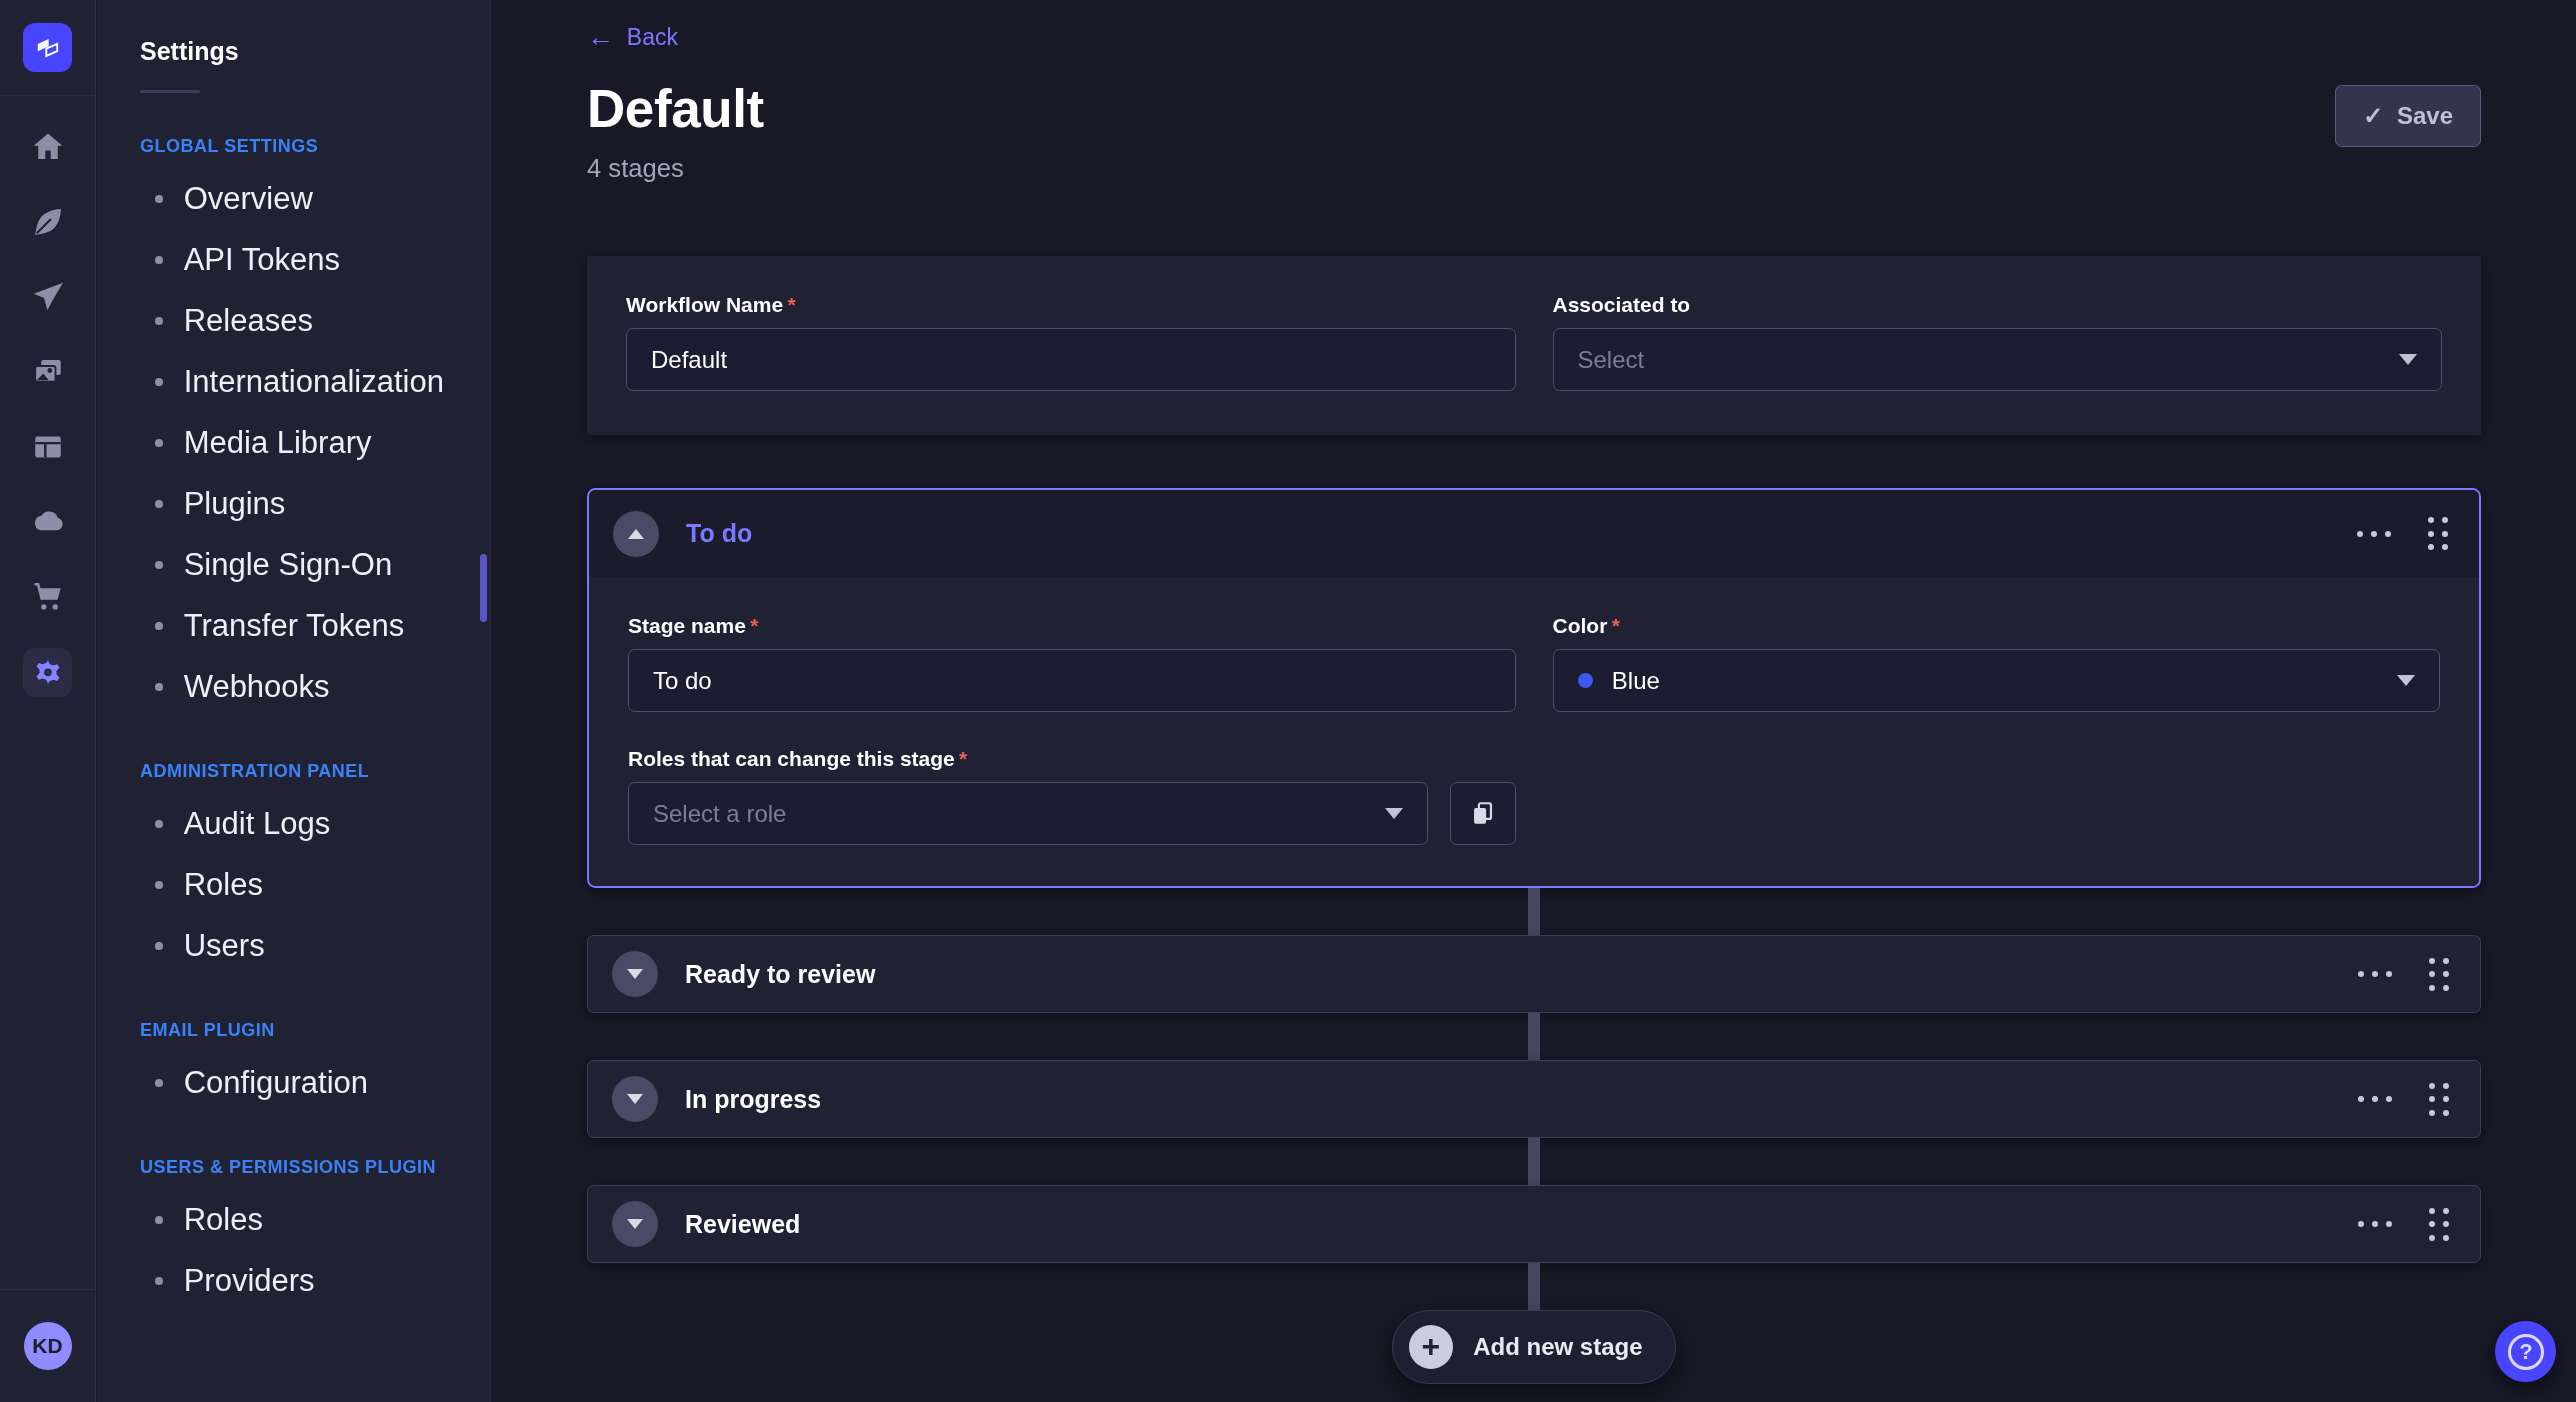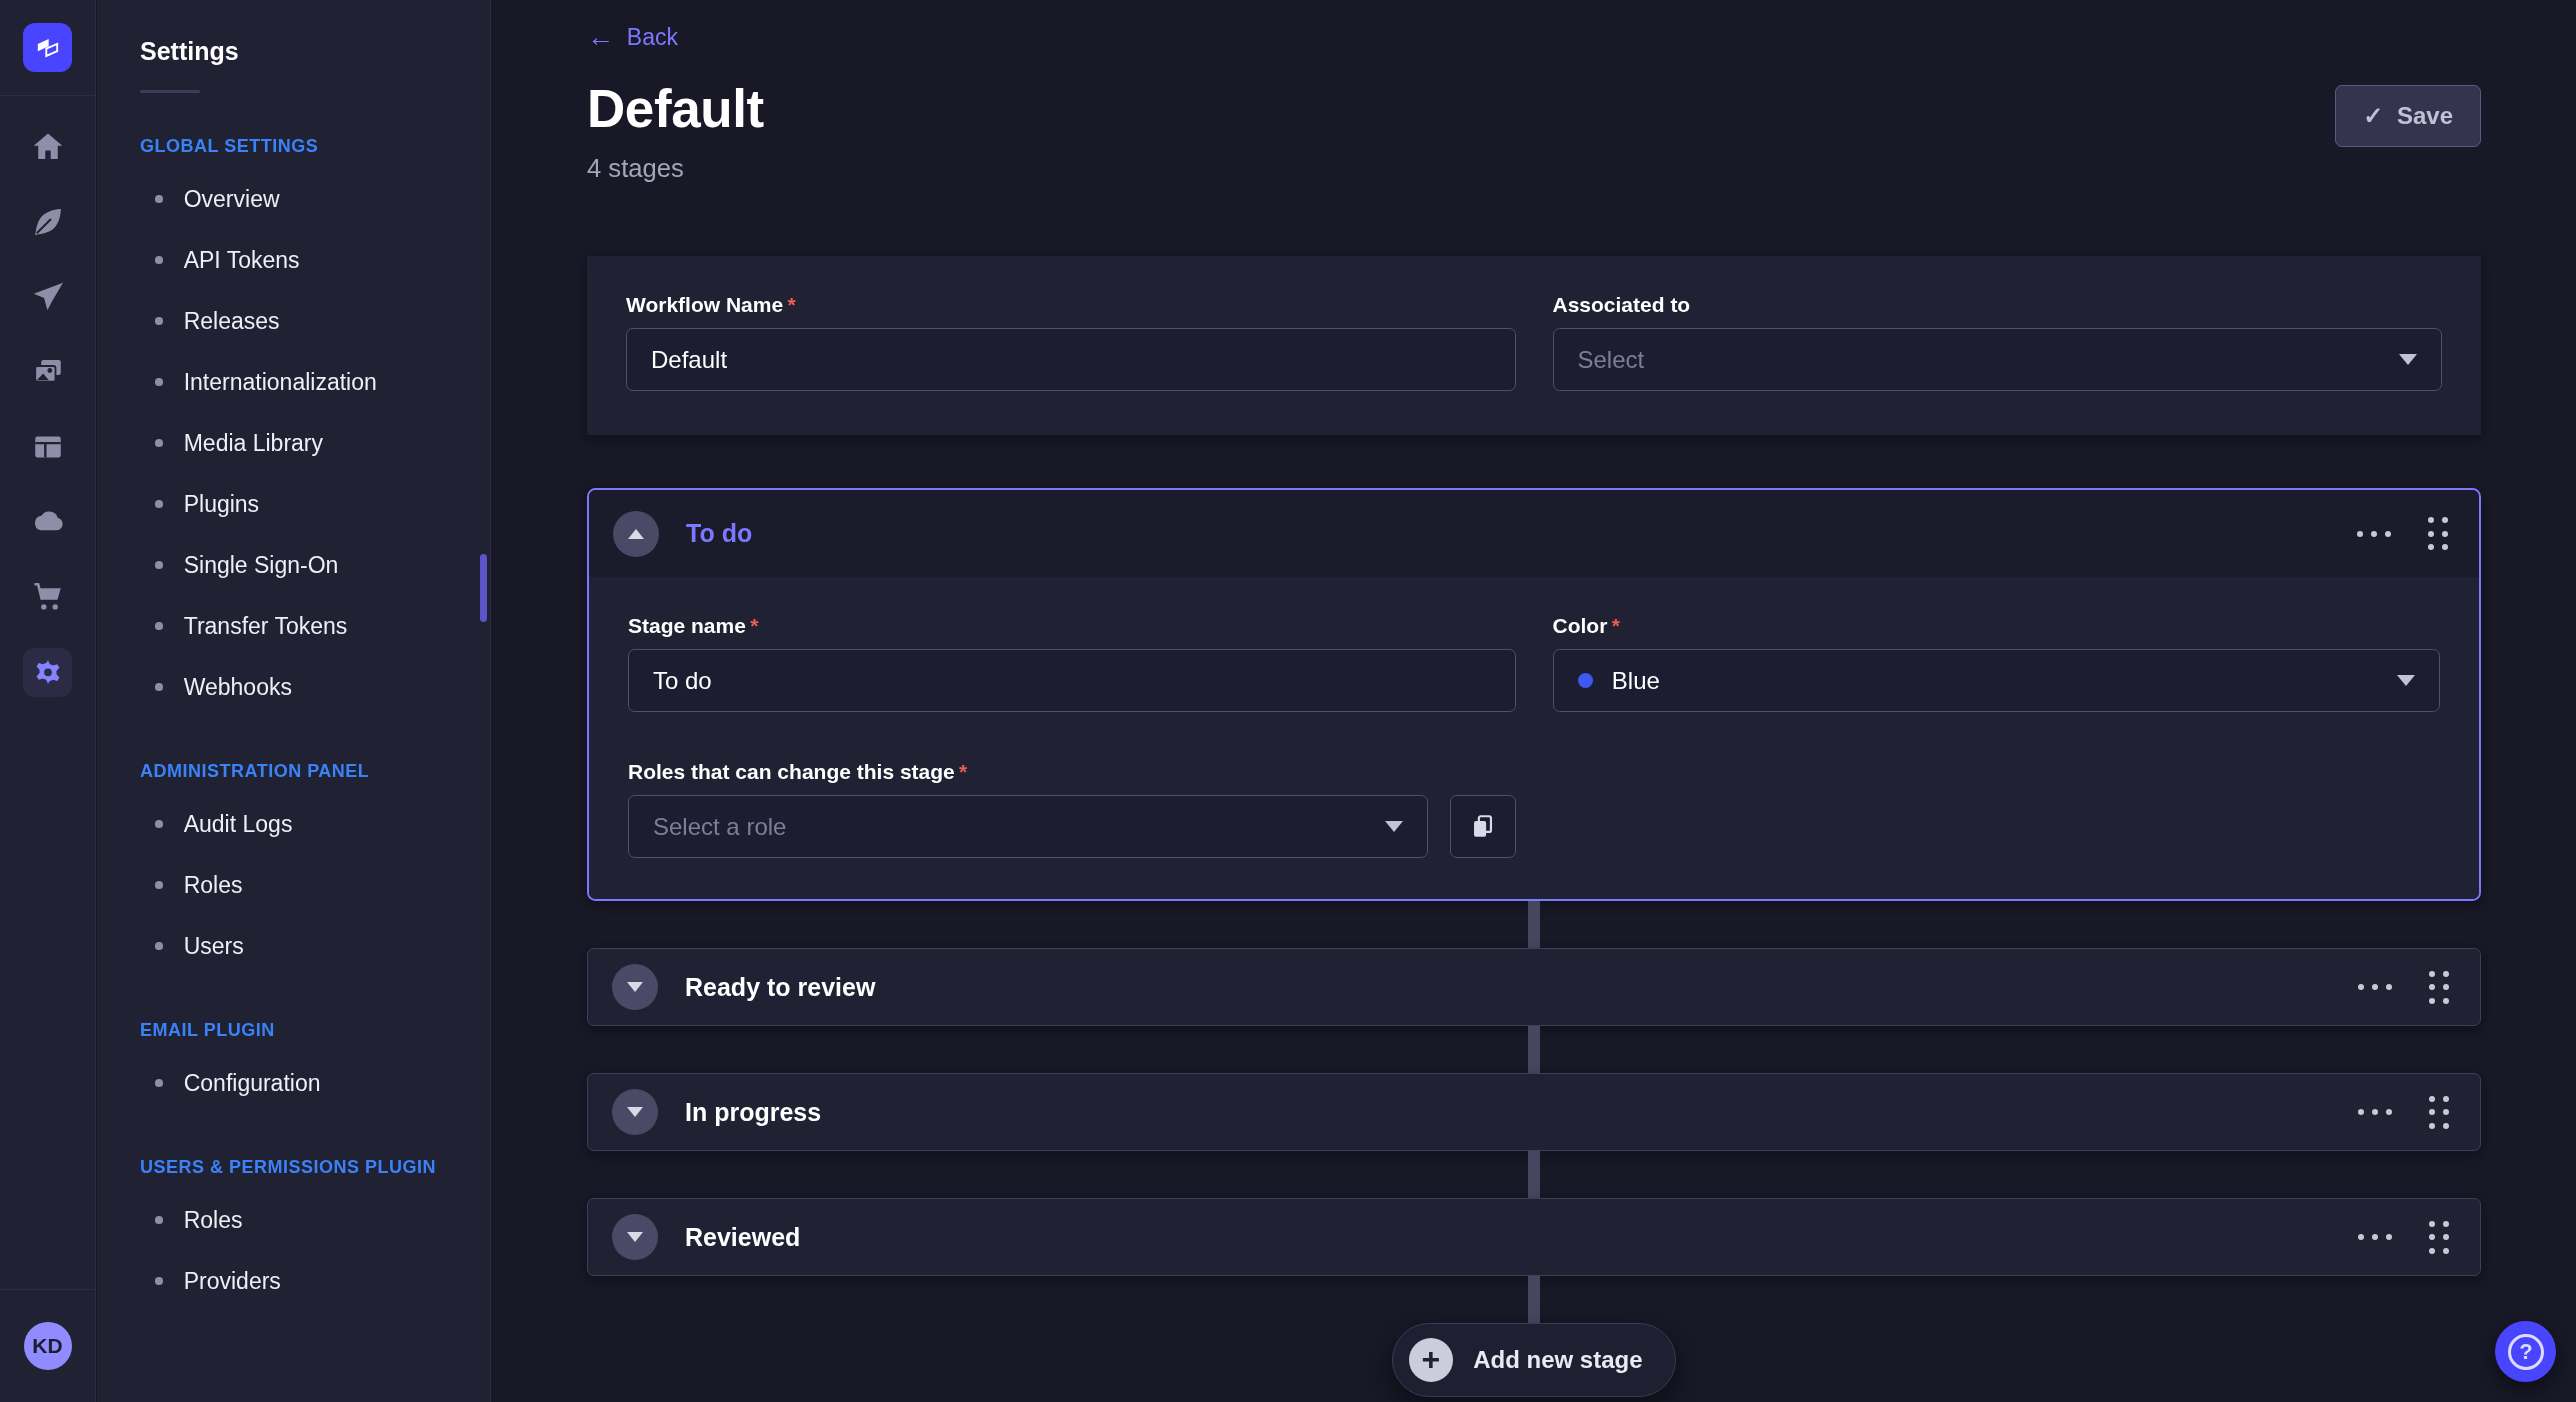--- a/index.html
+++ b/index.html
@@ -29,21 +29,21 @@
   .avatar { width: 48px; height: 48px; border-radius: 50%; background: #908cff; color: #1d1d31;
             font-size: 21px; font-weight: 700; display: flex; align-items: center; justify-content: center; cursor: pointer; }
 
   
   .subnav { position: absolute; left: 97px; top: 0; bottom: 0; width: 394px;
             background: #212134; border-right: 0.9px solid #2c2c45; overflow: hidden; }
   .subnav-title { font-size: 25px; font-weight: 700; color: #ffffff; margin: 37px 0 0 43px; }
   .subnav-rule { width: 60px; height: 2.6px; border-radius: 1.7px; background: #3c3c5a; margin: 24px 0 0 43px; }
   .section-label { font-size: 18px; font-weight: 700; letter-spacing: 0.5px; color: #3b82f6; margin: 43px 0 0 43px; }
   .navlist { list-style: none; margin-top: 12px; }
-  .navlist li { height: 61px; display: flex; align-items: center; padding-left: 58px; font-size: 23px;
+  .navlist li { height: 61px; display: flex; align-items: center; padding-left: 58px; font-size: 31px;
                 color: #eef0f6; cursor: pointer; }
   .bullet { width: 7.7px; height: 7.7px; border-radius: 50%; background: #8e8ea9; margin-right: 21px; flex: none; }
   .navlist li.active { color: #7b79ff; }
   .navlist li.active .bullet { background: #7b79ff; }
   .scroll-thumb { position: absolute; right: 2.6px; top: 554px; width: 7.7px; height: 68px;
                   border-radius: 4.3px; background: #5a55c9; }
 
   
   .main { position: absolute; left: 492px; top: 0; right: 0; bottom: 0; padding: 24px 95px 0 95px; }
   .back-link { display: inline-flex; align-items: center; gap: 12.8px; color: #7b79ff;
@@ -84,21 +84,21 @@
               border-top: 10.2px solid #d9d9e8; }
   .stage-title { margin-left: 27px; font-size: 25px; font-weight: 700; color: #ffffff; }
   .stage-header .stage-title.accent { color: #7b79ff; }
   .stage-actions { margin-left: auto; display: flex; align-items: center; gap: 37px; }
   .dots-h { display: flex; gap: 7.7px; cursor: pointer; }
   .dots-h i { width: 6px; height: 6px; border-radius: 50%; background: #c8c8d8; }
   .drag { display: grid; grid-template-columns: repeat(2, 6px); grid-auto-rows: 6px; gap: 7.7px 8.5px; cursor: grab; }
   .drag i { border-radius: 50%; background: #c8c8d8; }
 
   .stage-body { padding: 37px 39px 41px; background: #212134;
-                display: grid; grid-template-columns: 1fr 1fr; gap: 48px 37px; }
+                display: grid; grid-template-columns: 1fr 1fr; gap: 35px 37px; }
   .roles-field { grid-column: 1; }
   .roles-row { display: flex; align-items: center; gap: 22px; }
   .roles-row .select { flex: 1; }
   .copy-btn { width: 66px; height: 63px; margin-top: 11px; border: 1.7px solid #50506d; border-radius: 6.8px;
               background: #1d1d31; display: flex; align-items: center; justify-content: center; cursor: pointer; flex: none; }
   .color-dot { width: 15.3px; height: 15.3px; border-radius: 50%; background: #3e58f2; margin-right: 19px; flex: none; }
   .select-left { display: flex; align-items: center; }
 
   .gap { height: 47px; display: flex; justify-content: center; }
   .gap .bar { width: 12.8px; height: 100%; background: #46465f; }

